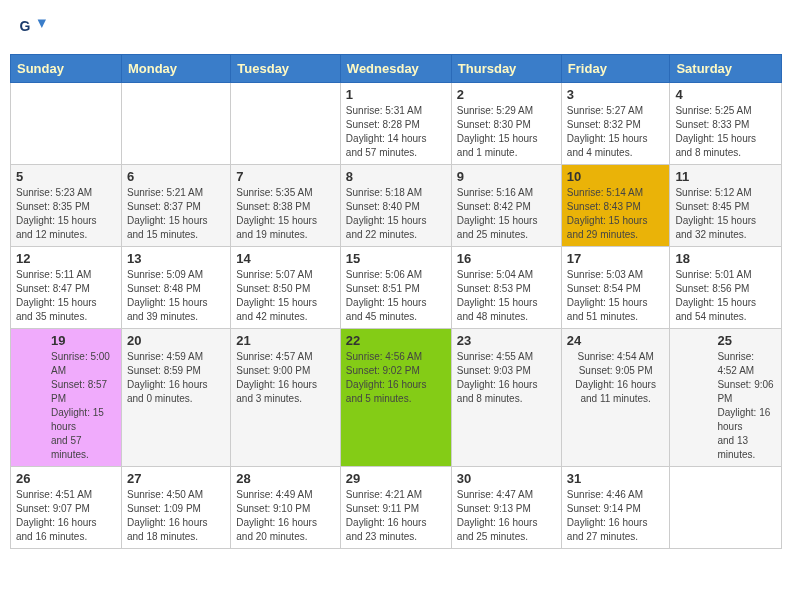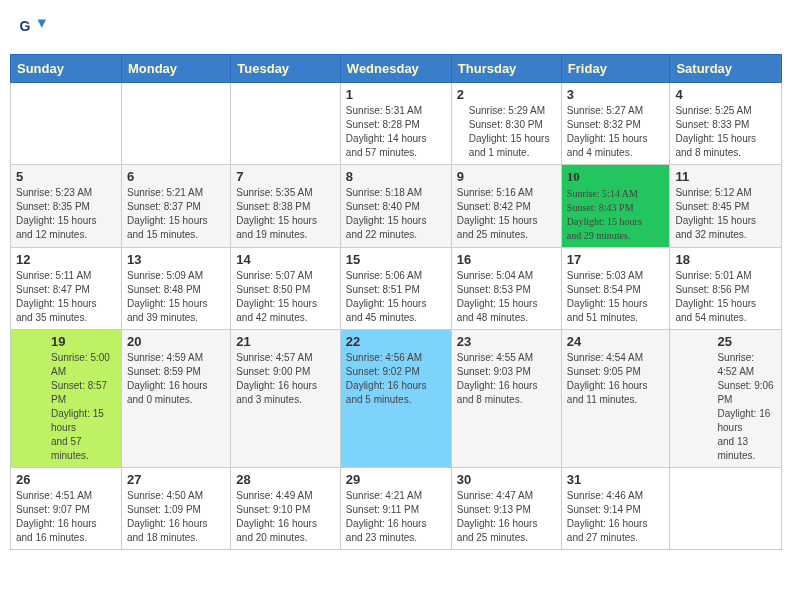--- a/index.html
+++ b/index.html
@@ -127,21 +127,21 @@
         <td class="empty-cell"></td>
         <td>
           <div class="day-number">1</div>
           <div class="day-info" style="white-space: pre-line;">Sunrise: 5:31 AM
 Sunset: 8:28 PM
 Daylight: 14 hours
 and 57 minutes.</div>
         </td>
         <td>
           <div class="day-number">2</div>
-          <div class="day-info" style="white-space: pre-line; margin-left: 12px;">Sunrise: 5:29 AM
+          <div class="day-info" style="white-space: pre-line;">Sunrise: 5:29 AM
 Sunset: 8:30 PM
 Daylight: 15 hours
 and 1 minute.</div>
         </td>
         <td>
           <div class="day-number">3</div>
           <div class="day-info" style="white-space: pre-line;">Sunrise: 5:27 AM
 Sunset: 8:32 PM
 Daylight: 15 hours
 and 4 minutes.</div>
@@ -183,21 +183,21 @@
 Daylight: 15 hours
 and 22 minutes.</div>
         </td>
         <td style="background: rgb(245, 245, 245);">
           <div class="day-number">9</div>
           <div class="day-info" style="white-space: pre-line;">Sunrise: 5:16 AM
 Sunset: 8:42 PM
 Daylight: 15 hours
 and 25 minutes.</div>
         </td>
-        <td style="background: #22c55e; font-family: Liberation Serif, serif;">
+        <td style="background: #eab308;">
           <div class="day-number">10</div>
           <div class="day-info" style="white-space: pre-line;">Sunrise: 5:14 AM
 Sunset: 8:43 PM
 Daylight: 15 hours
 and 29 minutes.</div>
         </td>
         <td style="background: rgb(245, 245, 245);">
           <div class="day-number">11</div>
           <div class="day-info" style="white-space: pre-line;">Sunrise: 5:12 AM
 Sunset: 8:45 PM
@@ -250,58 +250,58 @@
         </td>
         <td>
           <div class="day-number">18</div>
           <div class="day-info" style="white-space: pre-line;">Sunrise: 5:01 AM
 Sunset: 8:56 PM
 Daylight: 15 hours
 and 54 minutes.</div>
         </td>
       </tr>
       <tr>
-        <td style="background: #bef264; padding-left: 40px;">
+        <td style="background: #f0abfc; padding-left: 40px;">
           <div class="day-number">19</div>
           <div class="day-info" style="white-space: pre-line;">Sunrise: 5:00 AM
 Sunset: 8:57 PM
 Daylight: 15 hours
 and 57 minutes.</div>
         </td>
         <td style="background: rgb(245, 245, 245);">
           <div class="day-number">20</div>
           <div class="day-info" style="white-space: pre-line;">Sunrise: 4:59 AM
 Sunset: 8:59 PM
 Daylight: 16 hours
 and 0 minutes.</div>
         </td>
         <td style="background: rgb(245, 245, 245);">
           <div class="day-number">21</div>
           <div class="day-info" style="white-space: pre-line;">Sunrise: 4:57 AM
 Sunset: 9:00 PM
 Daylight: 16 hours
 and 3 minutes.</div>
         </td>
-        <td style="background: #7dd3fc;">
+        <td style="background: #84cc16;">
           <div class="day-number">22</div>
           <div class="day-info" style="white-space: pre-line;">Sunrise: 4:56 AM
 Sunset: 9:02 PM
 Daylight: 16 hours
 and 5 minutes.</div>
         </td>
         <td style="background: rgb(245, 245, 245);">
           <div class="day-number">23</div>
           <div class="day-info" style="white-space: pre-line;">Sunrise: 4:55 AM
 Sunset: 9:03 PM
 Daylight: 16 hours
 and 8 minutes.</div>
         </td>
         <td style="background: rgb(245, 245, 245);">
           <div class="day-number">24</div>
-          <div class="day-info" style="white-space: pre-line;">Sunrise: 4:54 AM
+          <div class="day-info" style="white-space: pre-line; text-align: center;">Sunrise: 4:54 AM
 Sunset: 9:05 PM
 Daylight: 16 hours
 and 11 minutes.</div>
         </td>
         <td style="background: rgb(245, 245, 245); padding-left: 47px;">
           <div class="day-number">25</div>
           <div class="day-info" style="white-space: pre-line;">Sunrise: 4:52 AM
 Sunset: 9:06 PM
 Daylight: 16 hours
 and 13 minutes.</div>

